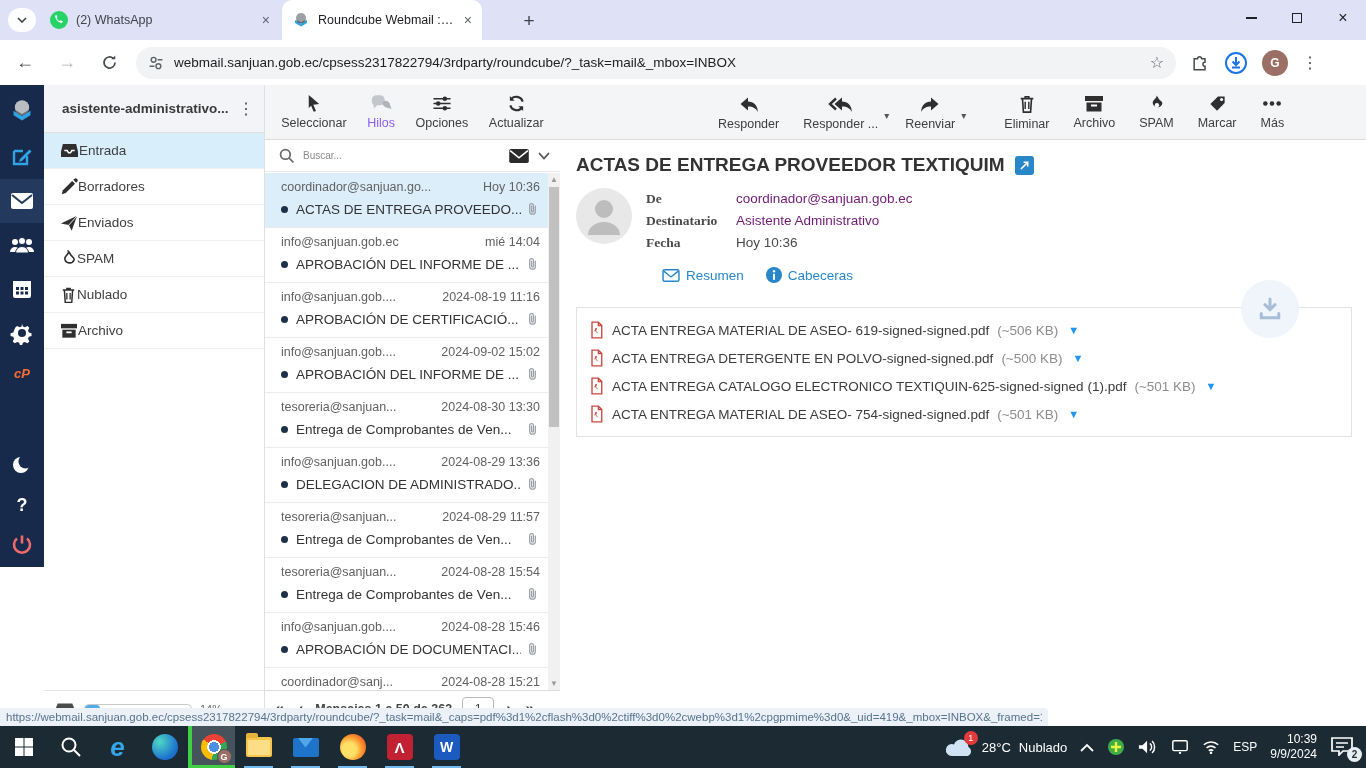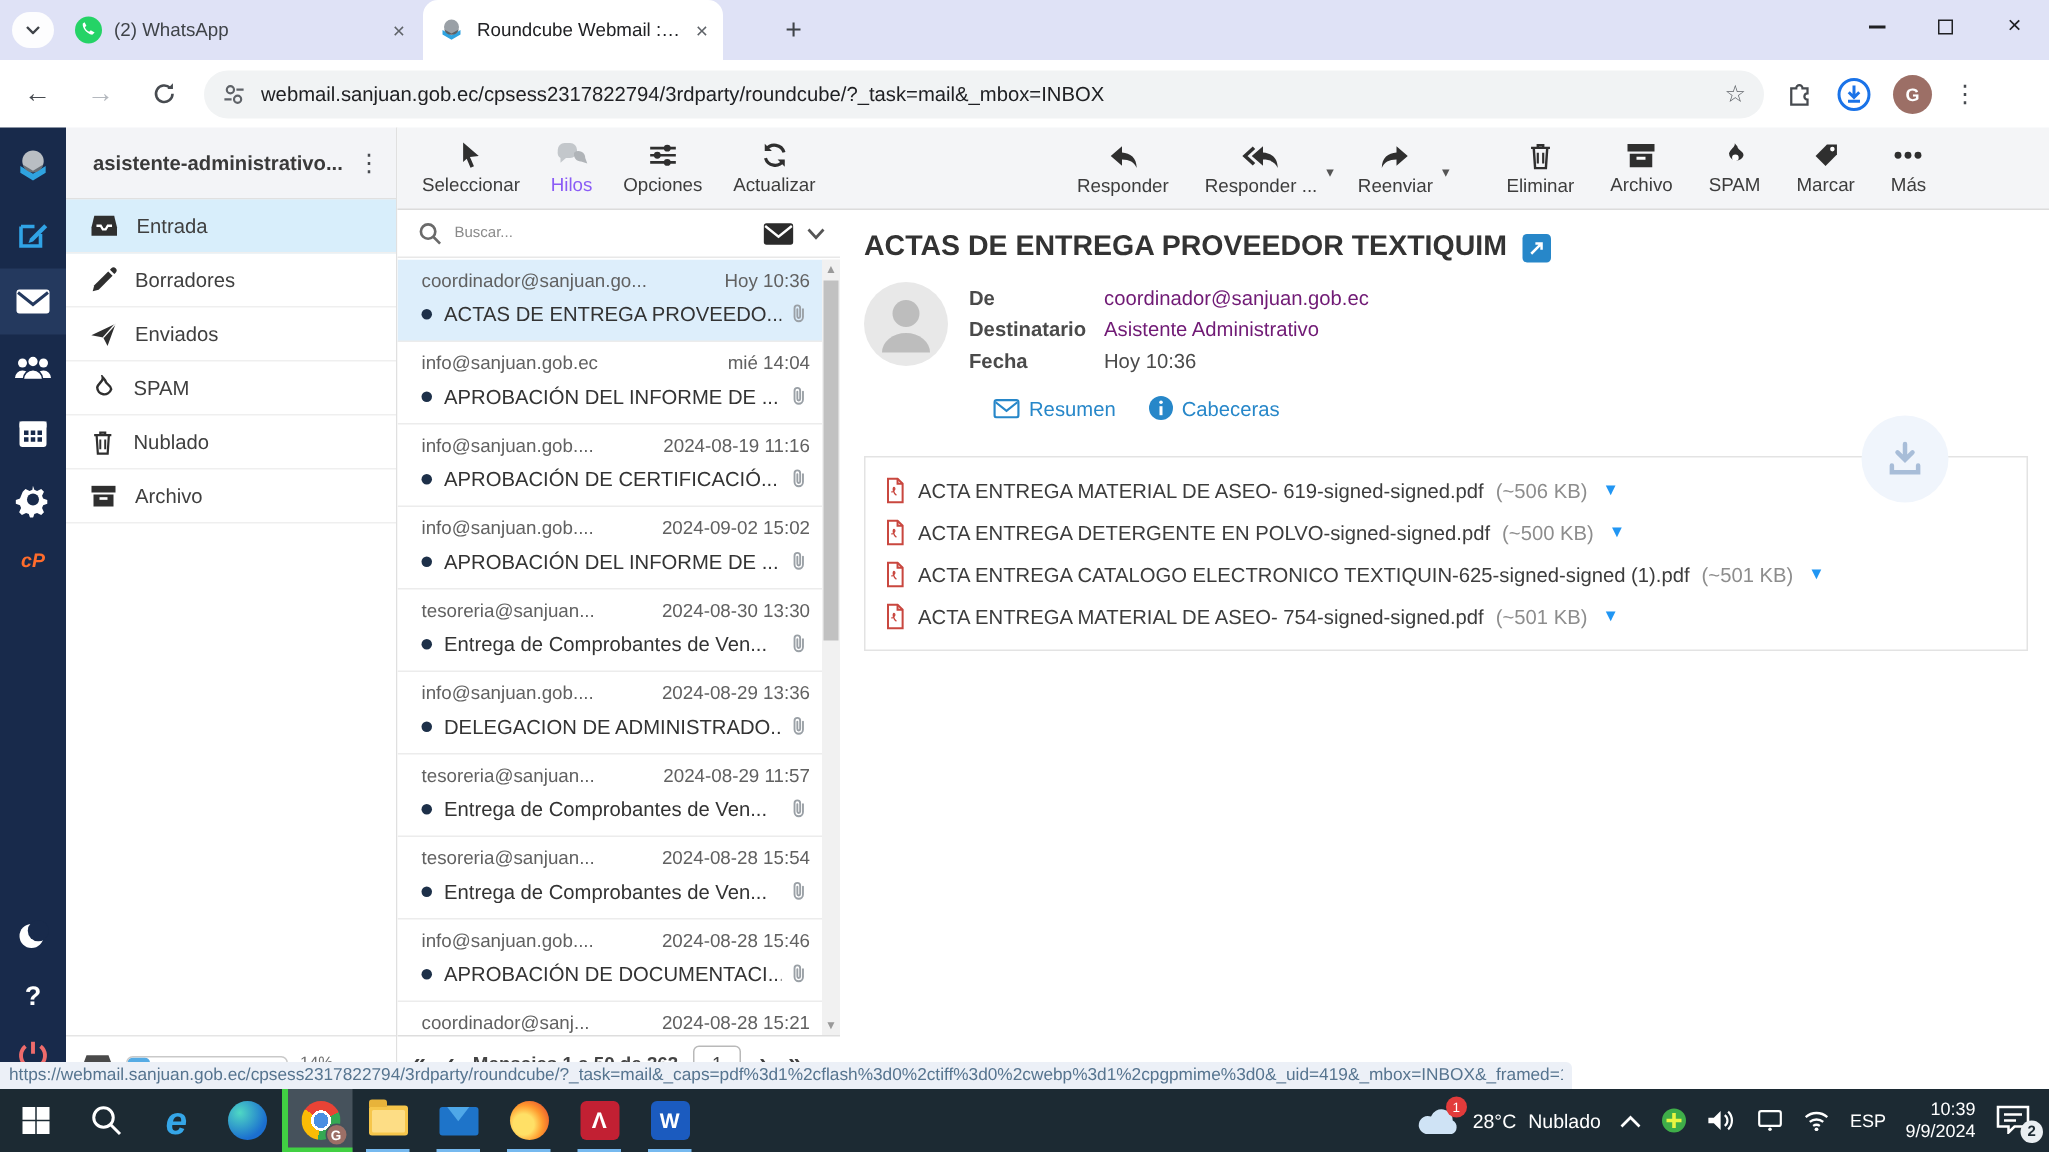--- a/index.html
+++ b/index.html
@@ -31,32 +31,32 @@
   .omnibox { margin-left:10px; width:1040px; height:32px; background:#f1f3f4; border-radius:16px; display:flex; align-items:center; padding:0 12px; gap:10px; }
   .omni-url { flex:1; color:#202124; font-size:13.5px; white-space:nowrap; overflow:hidden; }
   .navright { display:flex; align-items:center; gap:14px; margin-left:14px; }
   .avatar-g { width:26px; height:26px; border-radius:50%; background:#9c6f66; color:#fff; display:flex; align-items:center; justify-content:center; font-size:12px; font-weight:bold; }
   .kebab { color:#474b50; font-size:16px; letter-spacing:0; }
 
   
   .app { position:absolute; left:0; top:85px; width:1366px; height:641px; background:#fff; }
 
   
-  .rail { position:absolute; left:0; top:0; width:44px; height:641px; background:#182a4b; display:flex; flex-direction:column; align-items:center; }
+  .rail { position:absolute; left:0; top:0; width:44px; height:482px; background:#182a4b; display:flex; flex-direction:column; align-items:center; }
   .rail-item { width:44px; height:44px; display:flex; align-items:center; justify-content:center; }
   .rail-item.active { background:#24395e; }
   .rail-spacer { flex:1; }
   .cp-label { color:#ff6c2c; font-weight:bold; font-style:italic; font-size:13px; }
   .rail-help { color:#fff; font-weight:bold; font-size:18px; }
 
   
   .folderpanel { position:absolute; left:44px; top:0; width:221px; height:641px; background:#fff; border-right:1px solid #e0e0e0; }
   .folderhead { height:48px; background:#f3f4f7; border-bottom:1px solid #e0e0e0; display:flex; align-items:center; padding:0 10px 0 18px; }
   .folderhead .acct { flex:1; font-weight:bold; font-size:13.5px; color:#3a3a3a; white-space:nowrap; overflow:hidden; text-overflow:ellipsis; }
-  .folder { height:36px; display:flex; align-items:center; gap:12px; padding:0 12px 0 16px; border-bottom:1px solid #efefef; color:#3f3f3f; font-size:13.5px; }
+  .folder { height:36px; display:flex; align-items:center; padding:0 12px 0 16px; border-bottom:1px solid #efefef; color:#3f3f3f; font-size:13.5px; }
   .folder.active { background:#d8eefb; }
   .quota { position:absolute; left:0; bottom:0; width:220px; height:36px; border-top:1px solid #e5e5e5; display:flex; align-items:center; gap:8px; padding:0 10px; background:#fff; }
   .quota-track { width:108px; height:9px; border:1px solid #c9c9c9; border-radius:5px; background:#fff; overflow:hidden; }
   .quota-fill { width:14%; height:100%; background:#55abe4; border-radius:4px; }
   .quota-label { color:#6d6d6d; font-size:11px; }
 
   
   .toolbar { height:55px; background:#f4f5f7; border-bottom:1px solid #dcdcdc; display:flex; align-items:center; }
   .tbtn { display:flex; flex-direction:column; align-items:center; justify-content:center; gap:3px; color:#3d3d3d; font-size:12.5px; padding:0 10px; }
   .tbtn.disabled { color:#8b5cf6; }
@@ -88,21 +88,21 @@
   
   .viewpanel { position:absolute; left:560px; top:0; width:806px; height:641px; background:#fff; }
   .viewpanel .toolbar { padding-left:148px; gap:4px; }
   .subjectrow { display:flex; align-items:center; gap:10px; padding:14px 4px 8px 16px; }
   .subject { font-size:19px; font-weight:bold; color:#333; }
   .openicon { width:19px; height:19px; background:#2787c9; border-radius:3px; display:flex; align-items:center; justify-content:center; }
   .headers { display:flex; padding:4px 16px; gap:14px; }
   .bigavatar { width:56px; height:56px; border-radius:50%; background:#e8e8e8; overflow:hidden; flex:0 0 auto; }
   .hrows { display:flex; flex-direction:column; gap:6px; padding-top:3px; }
   .hrow { display:flex; font-size:13.5px; }
-  .hlabel { width:90px; font-weight:bold; color:#4a4a4a; }
+  .hlabel { width:90px; font-weight:bold; color:#4a4a4a;font-family:Liberation Serif, serif; }
   .hlink { color:#701a75; }
   .hval { color:#4a4a4a; }
   .mactions { display:flex; align-items:center; gap:22px; padding:10px 16px 12px 88px; margin-left:-72px; }
   .maction { display:flex; align-items:center; gap:6px; color:#2787c9; font-size:13.5px; }
   .attachbox { position:relative; margin:8px 16px 0 16px; border:1px solid #e3e3e3; border-radius:0; padding:8px 12px; width:776px; }
   .attach { display:flex; align-items:center; gap:8px; height:28px; }
   .aname { color:#3c3c3c; font-size:13.5px; white-space:nowrap; }
   .asize { color:#8d8d8d; font-size:13.5px; }
   .acaret { color:#2196f3; font-size:11px; margin-left:2px; }
   .dl-all { position:absolute; right:52px; top:-28px; width:58px; height:58px; border-radius:50%; background:#f0f5fc; display:flex; align-items:center; justify-content:center; }

